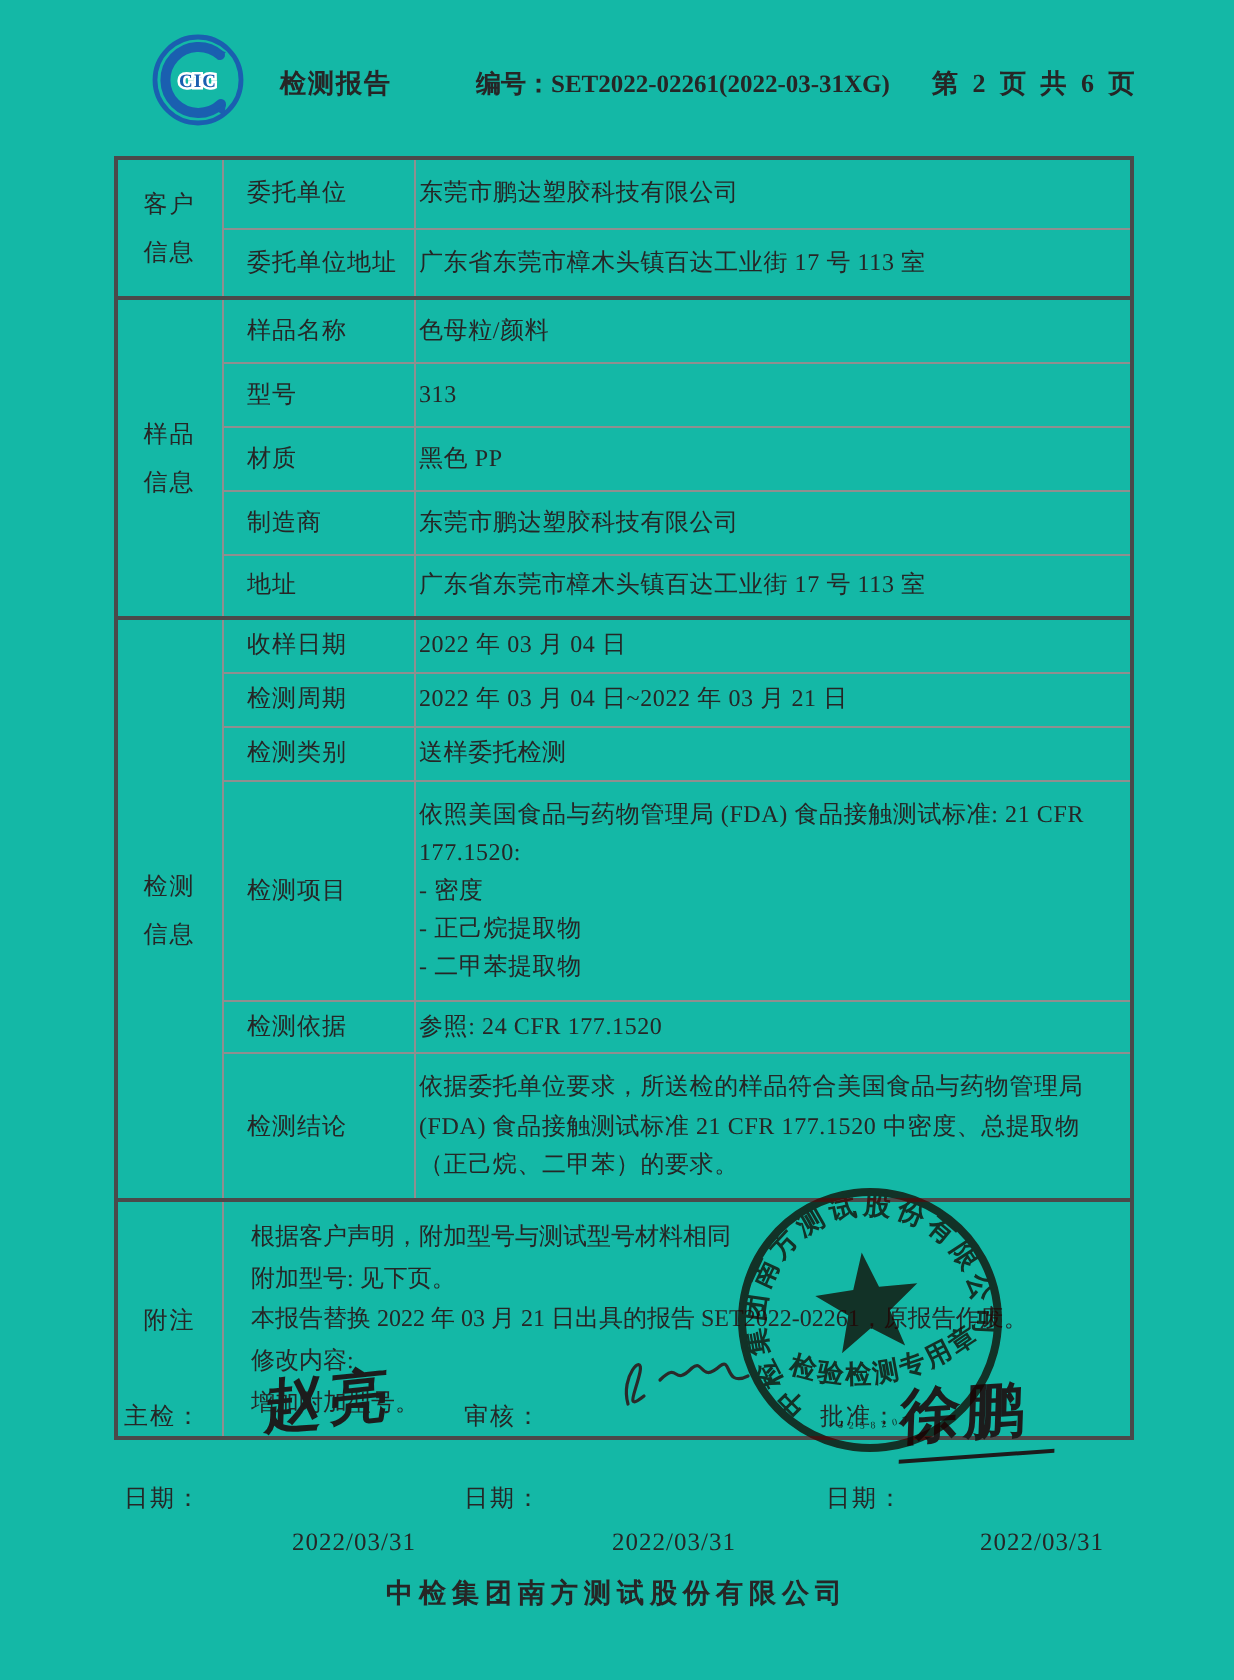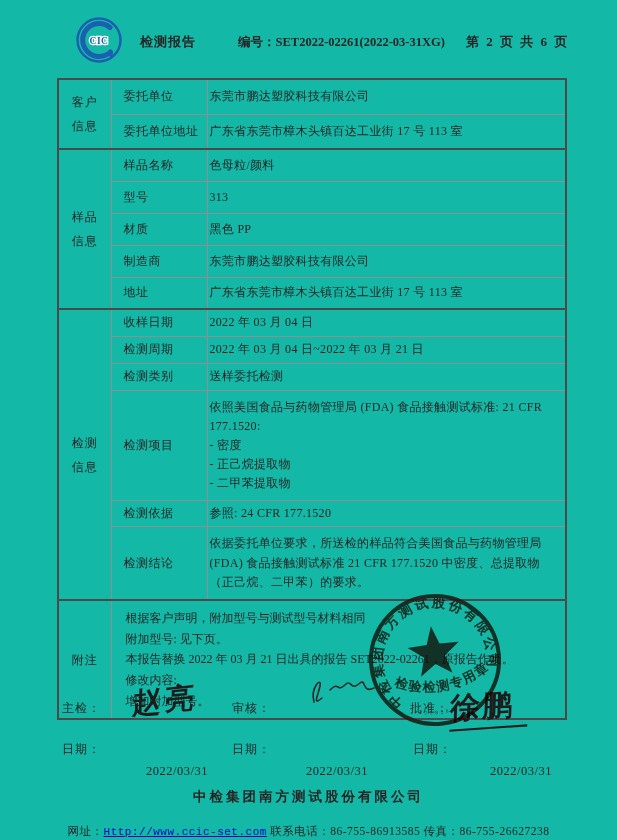--- a/index.html
+++ b/index.html
@@ -175,19 +175,14 @@
     </text>
     <text font-size="13" font-weight="bold" fill="#d93025" style="letter-spacing:1.5px">
       <textPath href="#arcSeal" startOffset="6%">检验检测专用章</textPath>
     </text>
     <text font-size="5" fill="#d93025" style="letter-spacing:3px">
       <textPath href="#arcSerial" startOffset="10%">3258207</textPath>
     </text>
   </svg>
 
   <div class="ftr ftr-company">中检集团南方测试股份有限公司</div>
-  <div class="ftr ftr-line2">
-    <span>网址：</span><a class="ftr-url" href="#">Http://www.ccic-set.com</a>
-    <span>联系电话：86-755-86913585</span>
-    <span>传真：86-755-26627238</span>
-  </div>
 
 </div>
 
 </body></html>

